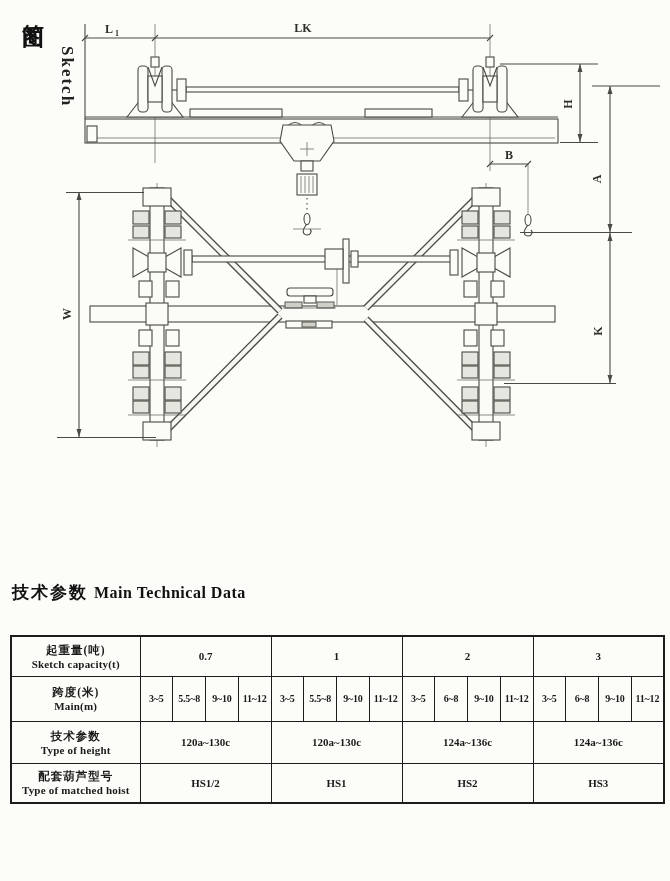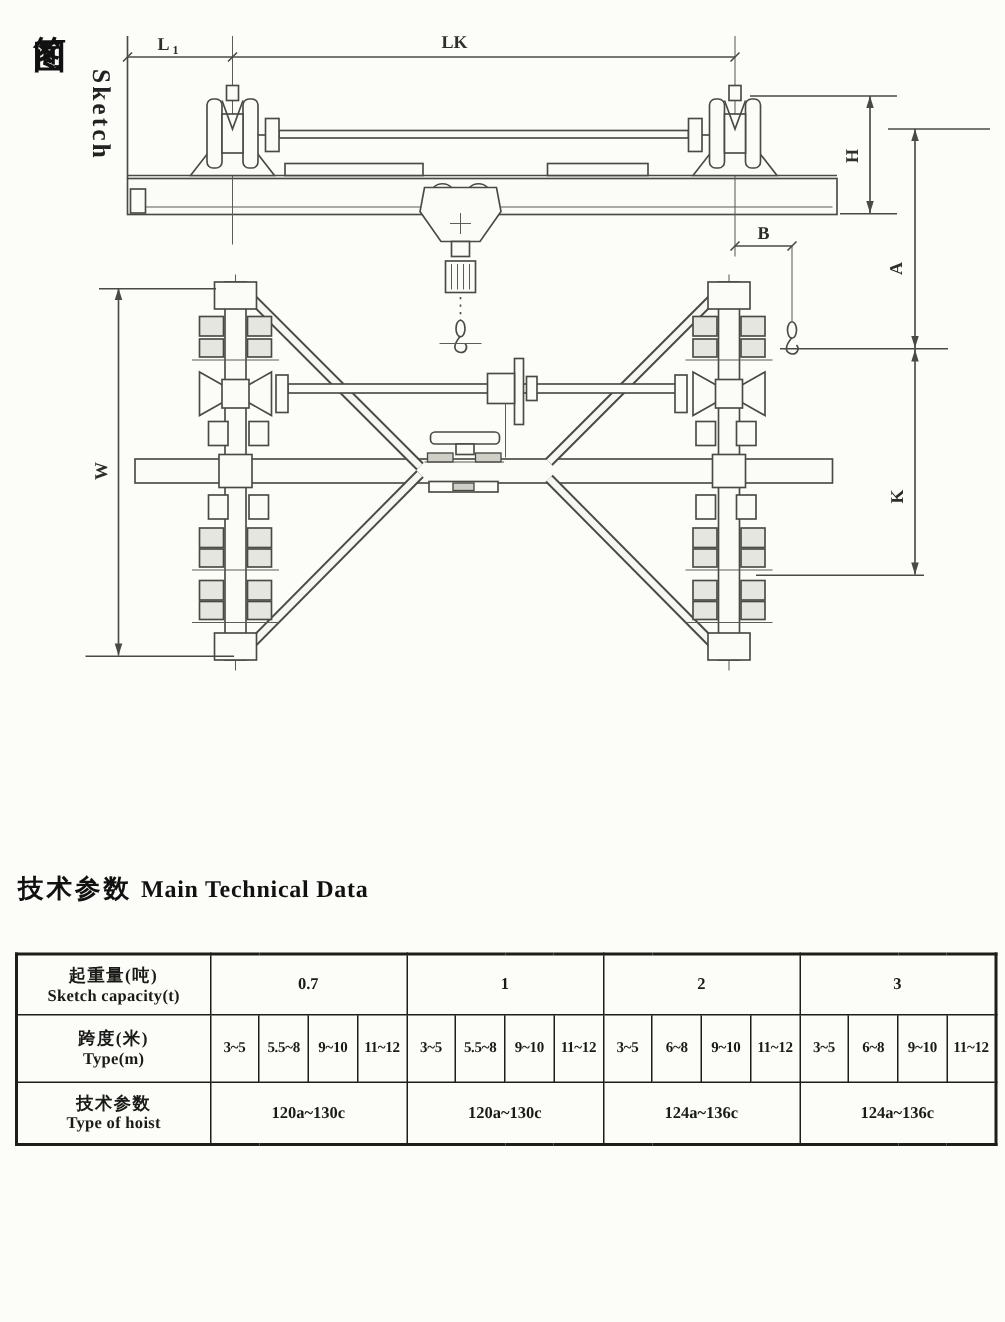--- a/index.html
+++ b/index.html
@@ -340,21 +340,21 @@
         <span class="en">Sketch capacity(t)</span>
       </td>
       <td colspan="4" class="v">0.7</td>
       <td colspan="4" class="v">1</td>
       <td colspan="4" class="v">2</td>
       <td colspan="4" class="v">3</td>
     </tr>
     <tr style="height:45px" class="r-span">
       <td class="lbl">
         <span class="zh">跨度(米)</span>
-        <span class="en">Type(m)</span>
+        <span class="en">Main(m)</span>
       </td>
       <td class="v">3~5</td>
       <td class="v">5.5~8</td>
       <td class="v">9~10</td>
       <td class="v">11~12</td>
       <td class="v">3~5</td>
       <td class="v">5.5~8</td>
       <td class="v">9~10</td>
       <td class="v">11~12</td>
       <td class="v">3~5</td>
@@ -362,23 +362,33 @@
       <td class="v">9~10</td>
       <td class="v">11~12</td>
       <td class="v">3~5</td>
       <td class="v">6~8</td>
       <td class="v">9~10</td>
       <td class="v">11~12</td>
     </tr>
     <tr style="height:42px">
       <td class="lbl">
         <span class="zh">技术参数</span>
-        <span class="en">Type of hoist</span>
+        <span class="en">Type of height</span>
       </td>
       <td colspan="4" class="v">120a~130c</td>
       <td colspan="4" class="v">120a~130c</td>
       <td colspan="4" class="v">124a~136c</td>
       <td colspan="4" class="v">124a~136c</td>
     </tr>
+    <tr style="height:40px">
+      <td class="lbl">
+        <span class="zh">配套葫芦型号</span>
+        <span class="en">Type of matched hoist</span>
+      </td>
+      <td colspan="4" class="v">HS1/2</td>
+      <td colspan="4" class="v">HS1</td>
+      <td colspan="4" class="v">HS2</td>
+      <td colspan="4" class="v">HS3</td>
+    </tr>
   </tbody>
     </table>
 
 </div>
 
 </body></html>

